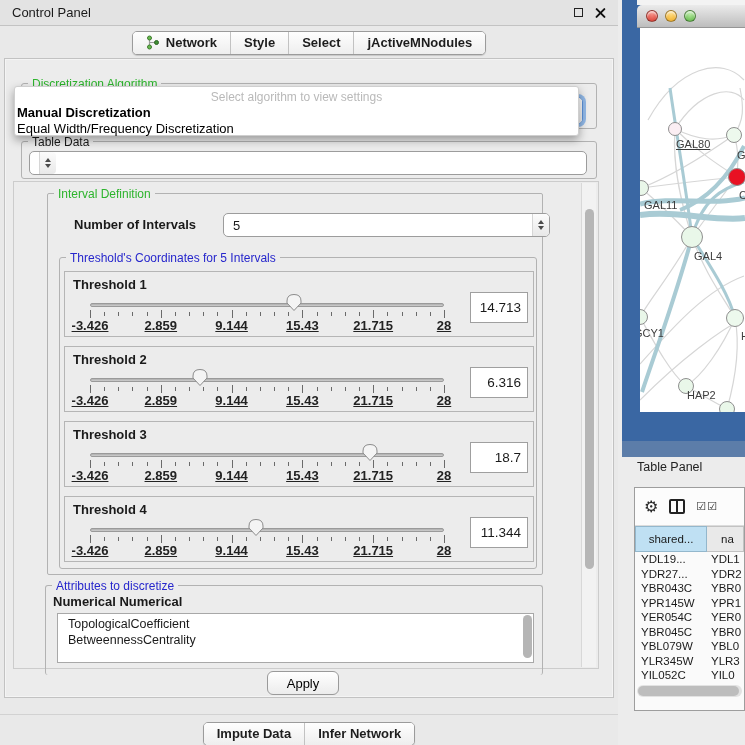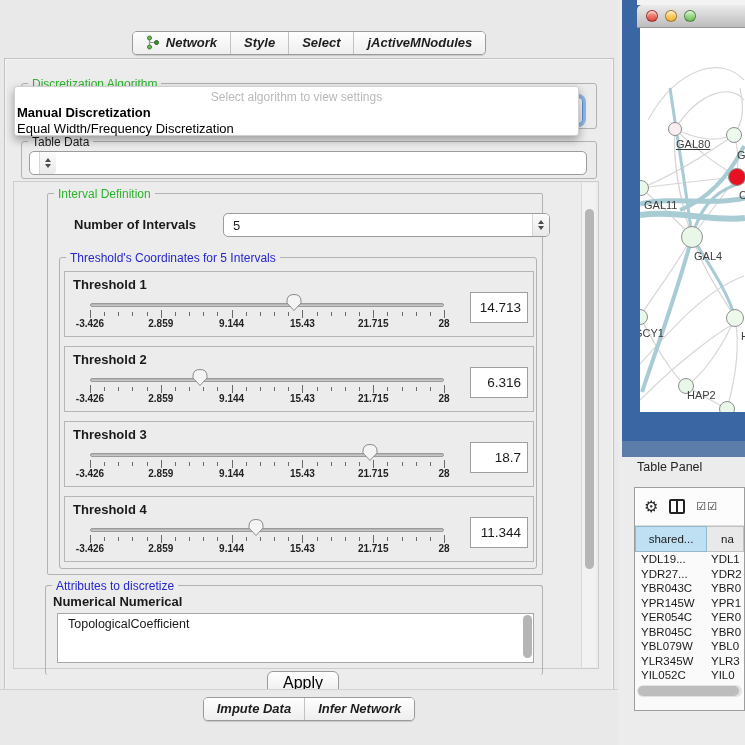--- a/index.html
+++ b/index.html
@@ -16,21 +16,21 @@
   .close-x { position:relative; width:11px; height:11px; }
   .close-x::before,.close-x::after { content:""; position:absolute; left:-1px; top:4.5px; width:13px; height:2.2px;
     background:#111; border-radius:1px; }
   .close-x::before { transform:rotate(45deg); } .close-x::after { transform:rotate(-45deg); }
 
   .tabbar { position:absolute; left:0; width:618px; display:flex; justify-content:center; }
   .top-tabbar { top:31px; }
   .seg { display:flex; border:1px solid #9b9b9b; border-radius:5px; overflow:hidden;
     background:#f7f7f7; box-shadow:0 1px 1px rgba(0,0,0,.15); }
   .seg .tab { padding:3px 13px 4px; font-size:13px; font-weight:bold; color:#1d1d1d;
-    background:linear-gradient(#fefefe,#eeeeee); border-left:1px solid #c2c2c2; display:flex; align-items:center; gap:6px; cursor:default;font-style:italic; }
+    background:linear-gradient(#fefefe,#eeeeee); border-left:1px solid #c2c2c2; display:flex; align-items:center; gap:6px; cursor:default; }
   .seg .tab:first-child { border-left:none; }
   .seg .tab.selected { background:#8b8b8b; color:#f2f2f2; }
 
   .content { position:absolute; left:4px; top:58px; width:610px; height:640px;
     background:#ececec; border:1px solid #c2c2c2; box-shadow:inset 0 0 0 1px #f4f4f4; }
 
   .group { position:absolute; border:1px solid #b2b2b2; border-radius:3px; }
   .gtitle { position:absolute; font-size:12px; background:#ececec; padding:0 4px; white-space:nowrap; }
   .gt-green { color:#2db42d; } .gt-blue { color:#2626cc; } .gt-dark { color:#1a1a1a; }
 
@@ -57,40 +57,40 @@
   
   .th-row { position:relative; width:470px; height:66px; border:1px solid #b5b5b5; background:#ececec; margin-bottom:9px; }
   .th-label { position:absolute; left:8px; top:5px; font-weight:bold; font-size:13px; }
   .slider { position:absolute; left:25px; top:21px; width:354px; height:42px; }
   .track { position:absolute; left:0; top:10px; width:100%; height:4px; border-radius:2px;
     background:linear-gradient(#adadad,#cfcfcf); border:1px solid #9a9a9a; }
   .ticks { position:absolute; left:0; top:16px; width:100%; height:9px; }
   .tick { position:absolute; width:1px; background:#6a6a6a; }
   .tick.minor { top:3px; height:4px; } .tick.major { top:1px; height:8px; }
   .scalelabels { position:absolute; left:0; top:25px; width:100%; height:12px; }
-  .scalelabels span { position:absolute; transform:translateX(-50%); font-size:10px; font-weight:bold; color:#222; white-space:nowrap; }
+  .scalelabels span { position:absolute; transform:translateX(-50%); font-size:13px; font-weight:bold; color:#222; white-space:nowrap;text-decoration:underline; }
   .thumb { position:absolute; top:0; width:17px; height:19px; transform:translateX(-50%); }
   .val { position:absolute; left:405px; top:20px; width:58px; height:31px; background:#fff;
     border:1px solid #9f9f9f; font-size:13.5px; text-align:right; padding:7px 6px 0 0; }
 
   
   .listbox { position:absolute; left:52px; top:554px; width:477px; height:50px; background:#fff;
     border:1px solid #a8a8a8; overflow:hidden; font-size:12.5px; padding:3px 0 0 10px; }
   .listbox div { line-height:15.5px; }
   .list-thumb { position:absolute; right:2px; top:2px; width:9px; height:43px; background:#b5b5b5; border-radius:5px; }
 
   .apply-btn { position:absolute; left:262px; top:612px; width:72px; height:24px;
     background:linear-gradient(#ffffff,#ececec); border:1px solid #9a9a9a; border-radius:6px;
-    font-size:16px; font-family:inherit; }
+    font-size:13px; font-family:inherit; }
 
   .vscroll { position:absolute; left:576px; top:124px; width:15px; height:484px;
     background:#f2f2f2; border-left:1px solid #d8d8d8; }
   .vscroll .vthumb { position:absolute; left:3px; top:26px; width:9px; height:360px; background:#b6b6b6; border-radius:5px; }
 
-  .bottom-bar { position:absolute; left:0; bottom:0; width:618px; height:56px; background:#e9e9e9; border-top:1px solid #d2d2d2; }
+  .bottom-bar { position:absolute; left:0; bottom:0; width:618px; height:31px; background:#e9e9e9; border-top:1px solid #d2d2d2; }
   .bottom-tabbar { top:7px; }
 
   
   .net-icon { width:14px; height:15px; display:inline-block; }
 
   
   .right-panel { position:absolute; left:618px; top:0; width:127px; height:745px; background:#ececec; }
   .net-window { position:absolute; left:4px; top:0; width:123px; height:457px; background:#3a67a3; }
   .net-topstrip { position:absolute; left:15px; top:0; right:0; height:5px; background:#f3f3f3; }
   .net-titlebar { position:absolute; left:15px; top:5px; right:0; height:23px;
@@ -118,20 +118,27 @@
   .tp-row { display:flex; height:14.5px; align-items:center; }
   .tp-c1 { width:72px; padding-left:6px; overflow:hidden; white-space:nowrap; }
   .tp-c2 { flex:1; padding-left:4px; overflow:hidden; white-space:nowrap; }
   .tp-hscroll { position:absolute; left:2px; top:197px; right:2px; height:12px; background:#e2e2e2; border-radius:6px; }
   .tp-hscroll .hthumb { position:absolute; left:1px; top:1px; width:96%; height:10px; background:#bdbdbd; border-radius:5px; }
 </style>
 </head>
 <body>
 
 <div class="left-panel">
+  <div class="titlebar">
+    <span>Control Panel</span>
+    <span class="win-btns">
+      <span class="float-box"></span>
+      <span class="close-x"></span>
+    </span>
+  </div>
 
   <div class="tabbar top-tabbar">
       <div class="seg" id="topTabs">
         <div class="tab">
           <svg class="net-icon" viewBox="0 0 14 15">
             <path d="M3.5 3 L3.5 12 M3.5 7.5 L10.5 7.5" stroke="#9a9a9a" stroke-width="1.2" fill="none"></path>
             <circle cx="3.5" cy="3" r="2" fill="#67bb4f" stroke="#3f7a2e"></circle>
             <circle cx="3.5" cy="12" r="2" fill="#67bb4f" stroke="#3f7a2e"></circle>
             <circle cx="10.5" cy="7.5" r="2" fill="#3f8f33" stroke="#2c6323"></circle>
           </svg>
@@ -383,20 +390,21 @@
           <div class="val">11.344</div>
         </div>
       </div>
 
     <div class="group" style="left:40px; top:526px; width:498px; height:90px; border-bottom:none;">
       <span class="gtitle gt-blue" style="left:6px; top:-7px;">Attributes to discretize</span>
     </div>
     <span class="blab" style="left:48px; top:535px;">Numerical Numerical</span>
     <div class="listbox" id="attrList">
         <div>TopologicalCoefficient</div>
+        <div>BetweennessCentrality</div>
       </div>
     <div class="list-thumb" style="left:518px; top:556px; position:absolute;"></div>
 
     <button class="apply-btn">Apply</button>
 
     <div class="vscroll">
         <div class="vthumb"></div>
       </div>
   </div>
 

